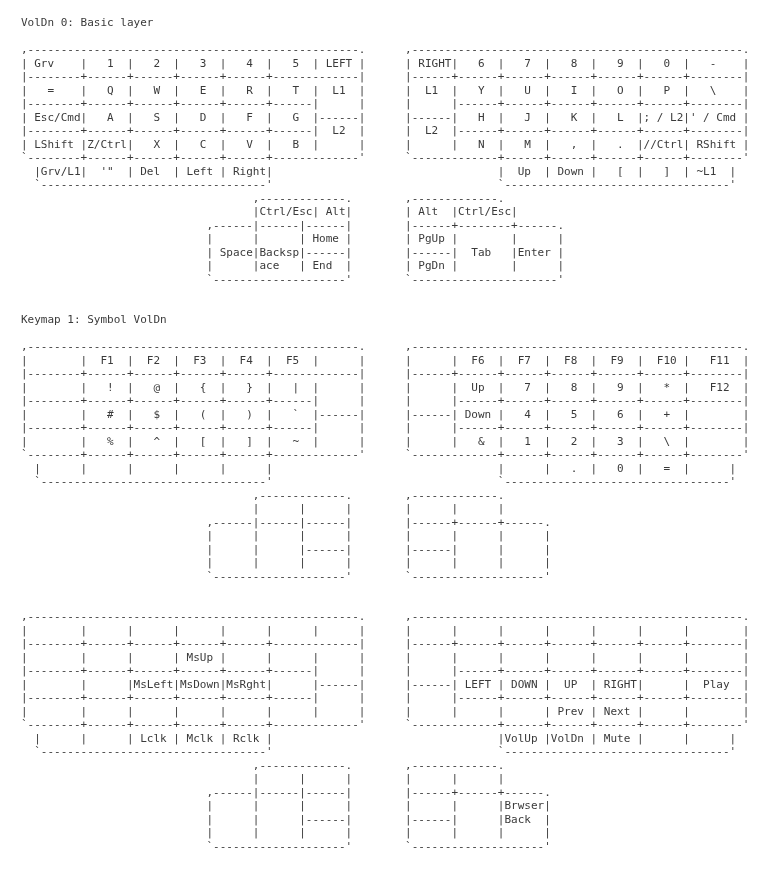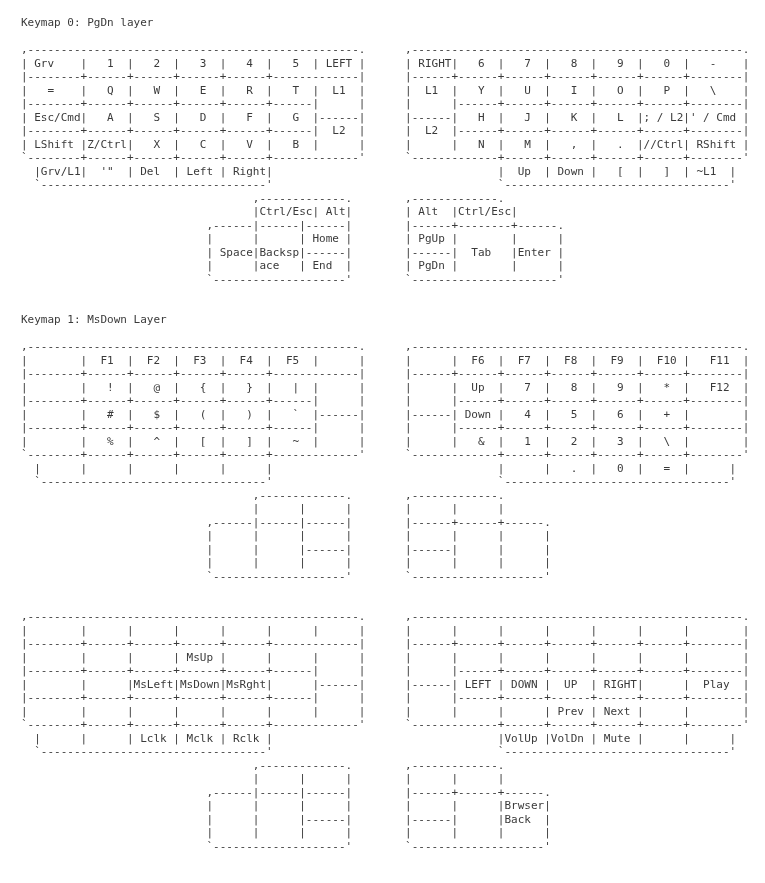--- a/index.html
+++ b/index.html
@@ -29,21 +29,21 @@
     line-height: inherit;
     white-space: pre;
   }
 </style>
 </head>
 <body style="background: rgb(255, 255, 255); color: rgb(58, 58, 58);">
 
 <div>
 
   <section class="keymap-section">
-    <div class="km-title">Keymap 0: PgDn layer</div>
+    <div class="km-title">VolDn 0: Basic layer</div>
     <pre class="km-art">,--------------------------------------------------.      ,--------------------------------------------------.
 | Grv    |   1  |   2  |   3  |   4  |   5  | LEFT |      | RIGHT|   6  |   7  |   8  |   9  |   0  |   -    |
 |--------+------+------+------+------+-------------|      |------+------+------+------+------+------+--------|
 |   =    |   Q  |   W  |   E  |   R  |   T  |  L1  |      |  L1  |   Y  |   U  |   I  |   O  |   P  |   \    |
 |--------+------+------+------+------+------|      |      |      |------+------+------+------+------+--------|
 | Esc/Cmd|   A  |   S  |   D  |   F  |   G  |------|      |------|   H  |   J  |   K  |   L  |; / L2|' / Cmd |
 |--------+------+------+------+------+------|  L2  |      |  L2  |------+------+------+------+------+--------|
 | LShift |Z/Ctrl|   X  |   C  |   V  |   B  |      |      |      |   N  |   M  |   ,  |   .  |//Ctrl| RShift |
 `--------+------+------+------+------+-------------'      `-------------+------+------+------+------+--------'
   |Grv/L1|  '"  | Del  | Left | Right|                                  |  Up  | Down |   [  |   ]  | ~L1  |
@@ -51,21 +51,21 @@
                                    ,-------------.        ,-------------.
                                    |Ctrl/Esc| Alt|        | Alt  |Ctrl/Esc|
                             ,------|------|------|        |------+--------+------.
                             |      |      | Home |        | PgUp |        |      |
                             | Space|Backsp|------|        |------|  Tab   |Enter |
                             |      |ace   | End  |        | PgDn |        |      |
                             `--------------------'        `----------------------'</pre>
   </section>
 
   <section class="keymap-section">
-    <div class="km-title">Keymap 1: MsDown Layer</div>
+    <div class="km-title">Keymap 1: Symbol VolDn</div>
     <pre class="km-art">,--------------------------------------------------.      ,--------------------------------------------------.
 |        |  F1  |  F2  |  F3  |  F4  |  F5  |      |      |      |  F6  |  F7  |  F8  |  F9  |  F10 |   F11  |
 |--------+------+------+------+------+-------------|      |------+------+------+------+------+------+--------|
 |        |   !  |   @  |   {  |   }  |   |  |      |      |      |  Up  |   7  |   8  |   9  |   *  |   F12  |
 |--------+------+------+------+------+------|      |      |      |------+------+------+------+------+--------|
 |        |   #  |   $  |   (  |   )  |   `  |------|      |------| Down |   4  |   5  |   6  |   +  |        |
 |--------+------+------+------+------+------|      |      |      |------+------+------+------+------+--------|
 |        |   %  |   ^  |   [  |   ]  |   ~  |      |      |      |   &amp;  |   1  |   2  |   3  |   \  |        |
 `--------+------+------+------+------+-------------'      `-------------+------+------+------+------+--------'
   |      |      |      |      |      |                                  |      |   .  |   0  |   =  |      |

